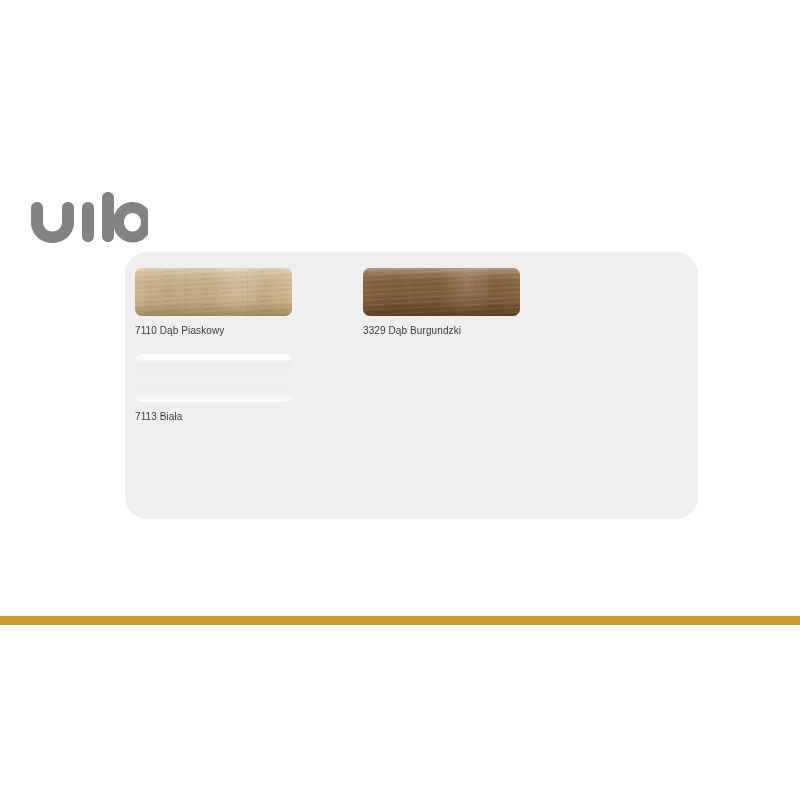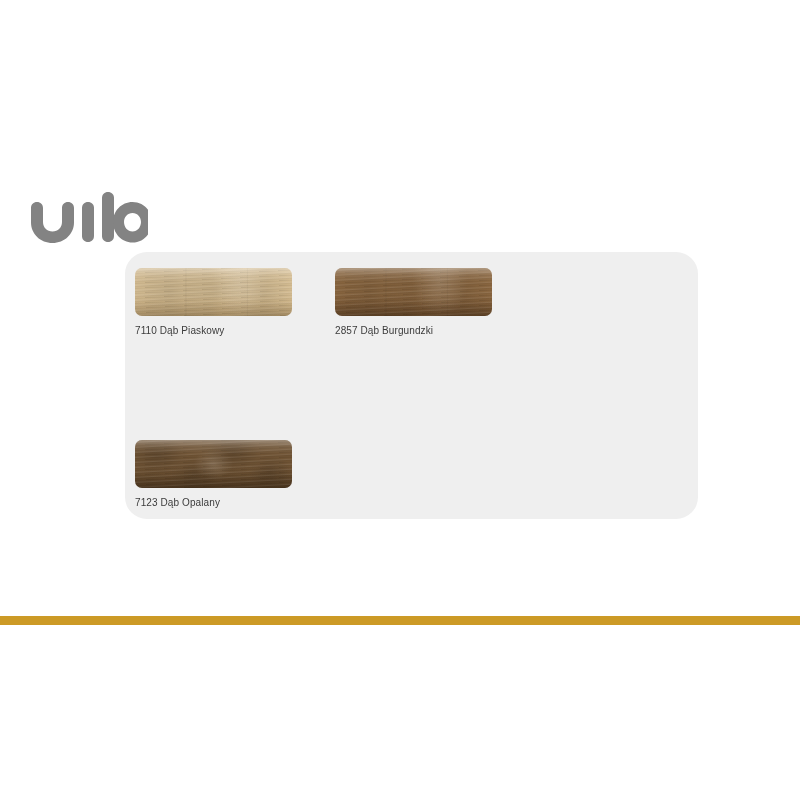--- a/index.html
+++ b/index.html
@@ -41,20 +41,21 @@
   .grid {
     position: absolute;
     left: 10px;
     top: 16px;
     width: 563px;
   }
 
   .row {
     display: flex;
     height: 86px;
+    gap: 28px;
   }
 
   .cell {
     width: 200px;
     box-sizing: border-box;
     padding-left: 0;
   }
   .cell.empty-cell .swatch-chip,
   .cell.empty-cell .swatch-label { visibility: hidden; }
 
@@ -184,39 +185,37 @@
       </div>
 
 
       <div class="cell">
         <div class="swatch-chip" style="background: linear-gradient(rgb(143, 106, 66) 0%, rgb(143, 106, 66) 55%, rgb(114, 80, 46) 100%);">
           <div class="grain sweeps"></div>
           <div class="grain lines"></div>
           <div class="grain seams"></div>
           <div class="grain sheen"></div>
         </div>
-        <div class="swatch-label">2857 Dąb Burgundzki</div>
+        <div class="swatch-label">3329 Dąb Burgundzki</div>
       </div>
     </div>
 
     <div class="row">
+      <div class="cell">
+        <div class="swatch-chip" style="background: linear-gradient(rgb(244, 244, 244) 0%, rgb(244, 244, 244) 55%, rgb(230, 230, 230) 100%);">
+          <div class="grain gloss"></div>
+        </div>
+        <div class="swatch-label">7113 Biała</div>
+      </div>
 
 
     </div>
 
     <div class="row">
 
-      <div class="cell">
-        <div class="swatch-chip" style="background: linear-gradient(rgb(111, 83, 52) 0%, rgb(111, 83, 52) 55%, rgb(84, 60, 34) 100%);">
-          <div class="grain mottle"></div>
-          <div class="grain lines"></div>
-          <div class="grain sheen"></div>
-        </div>
-        <div class="swatch-label">7123 Dąb Opalany</div>
-      </div>
 
       <div class="cell empty-cell">
         <div class="swatch-chip"></div>
         <div class="swatch-label"></div>
       </div>
     </div>
 
   </div>
 </div>
 

